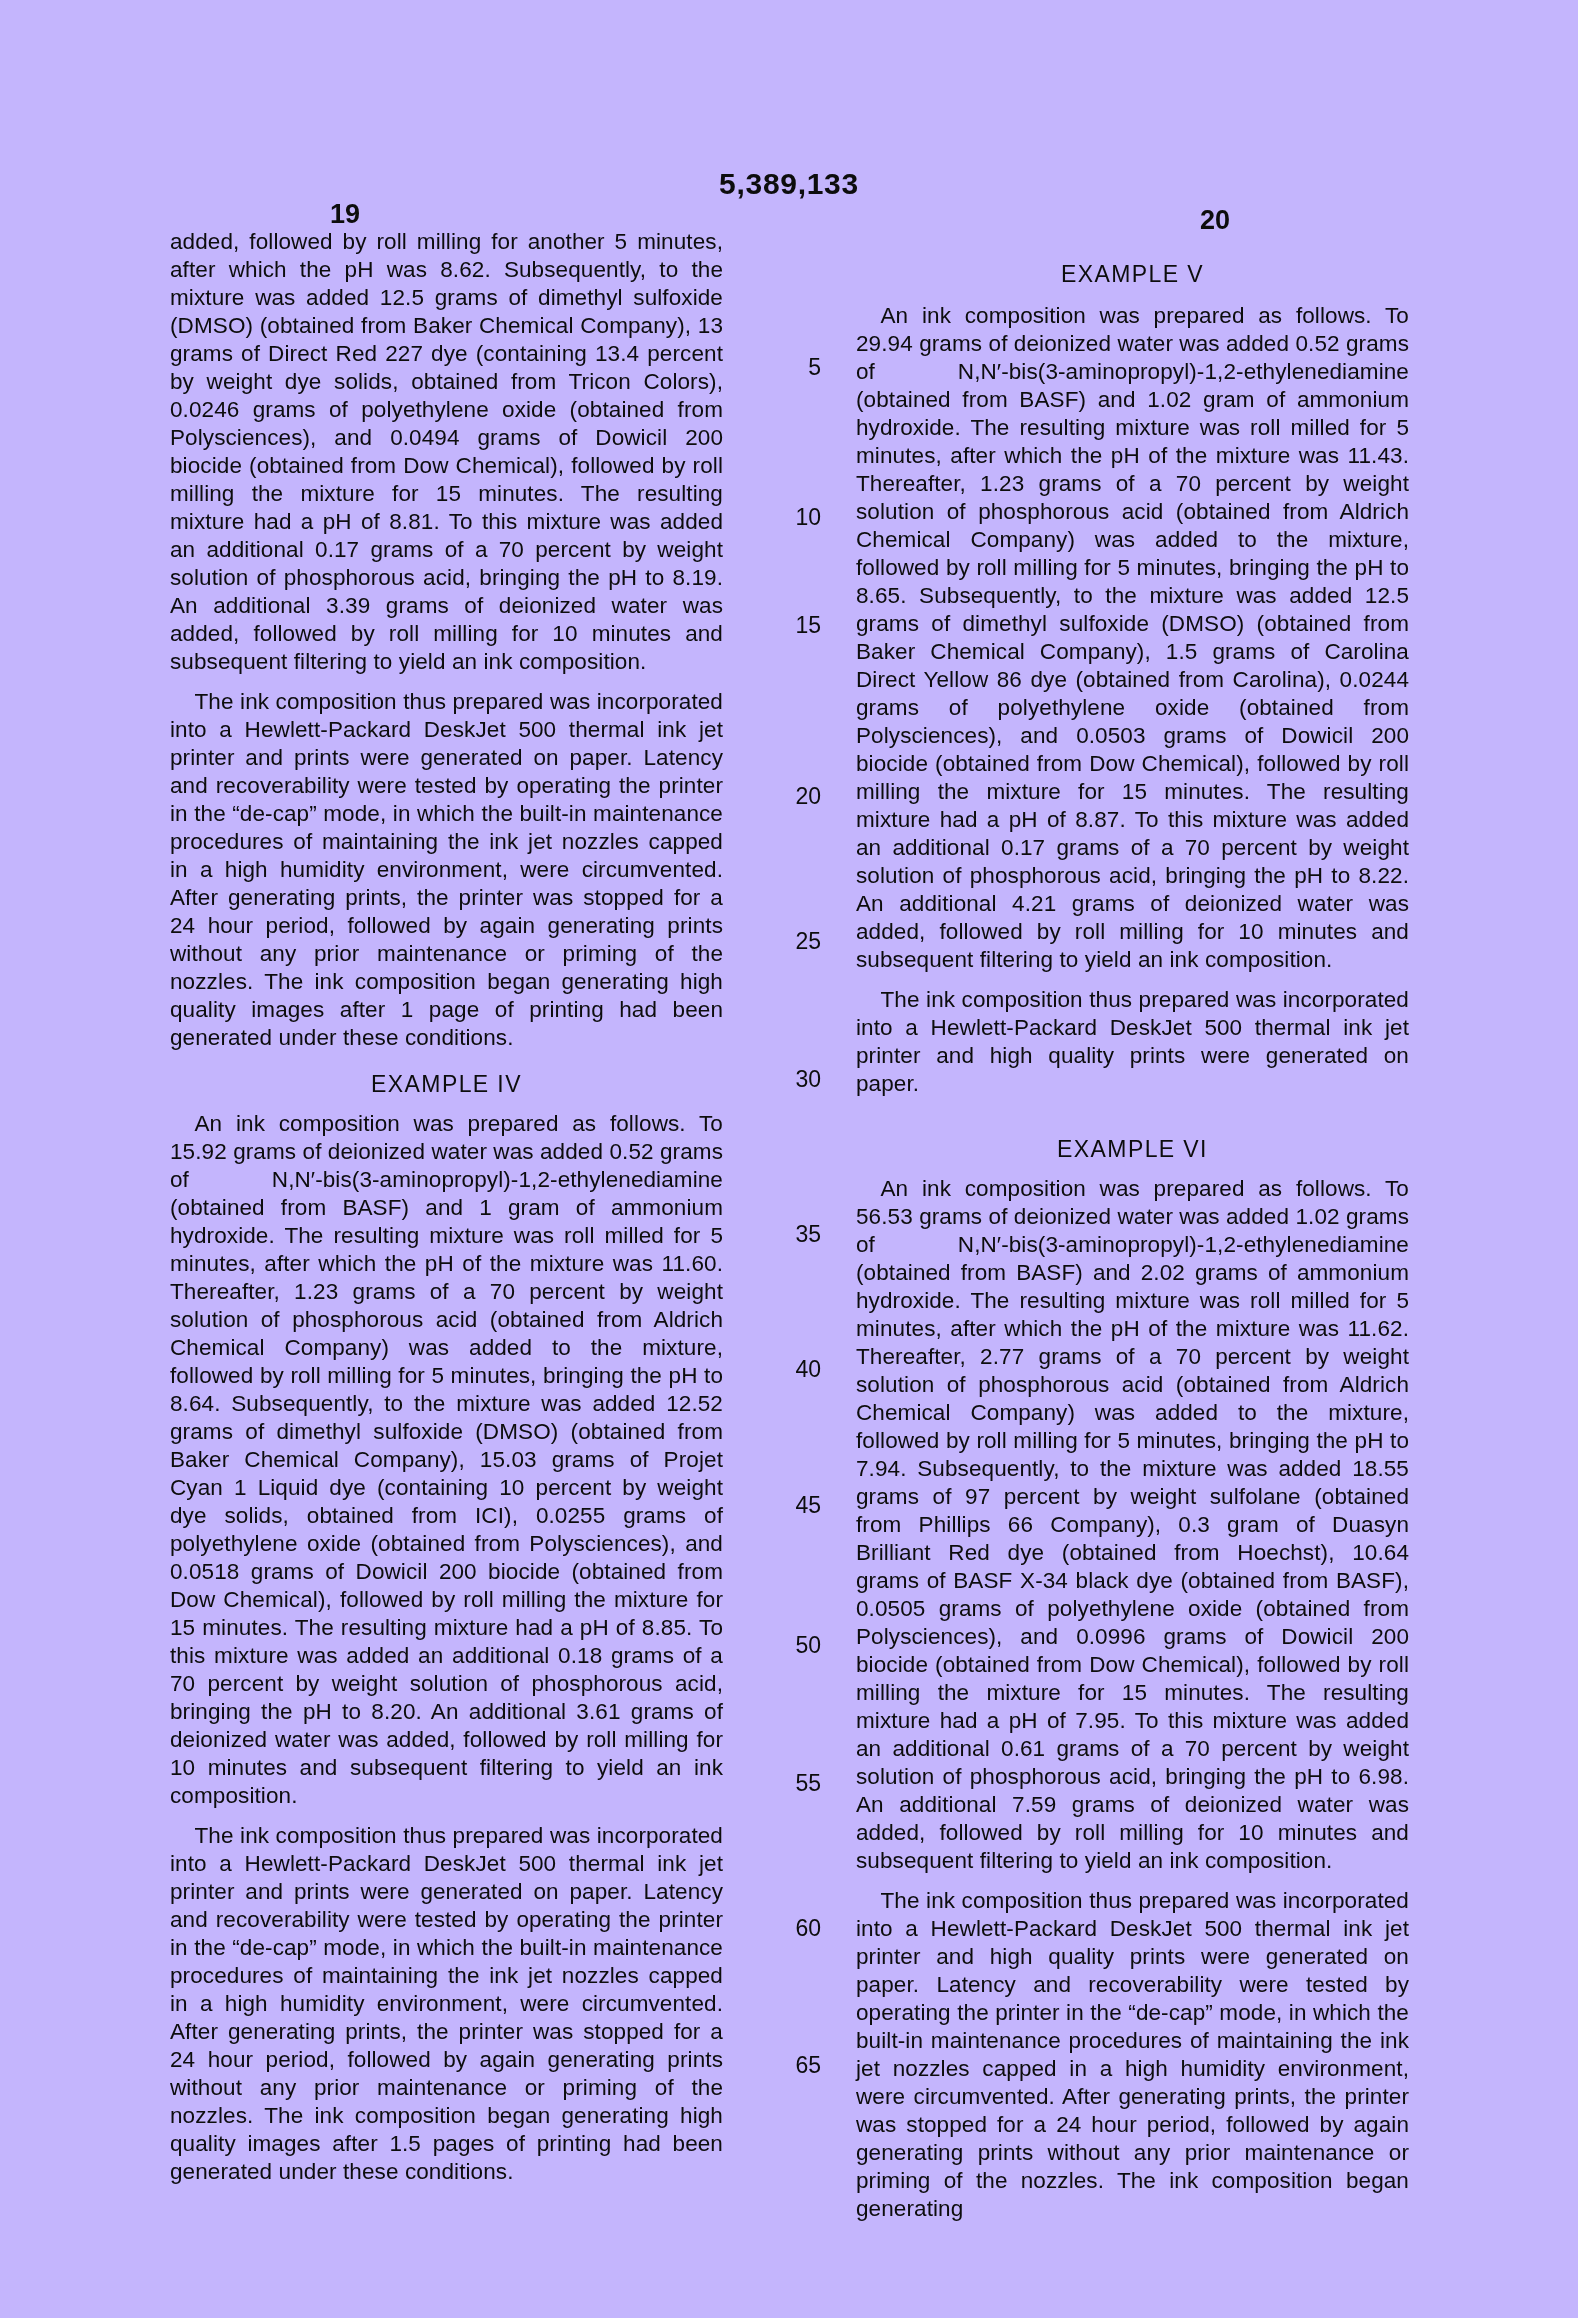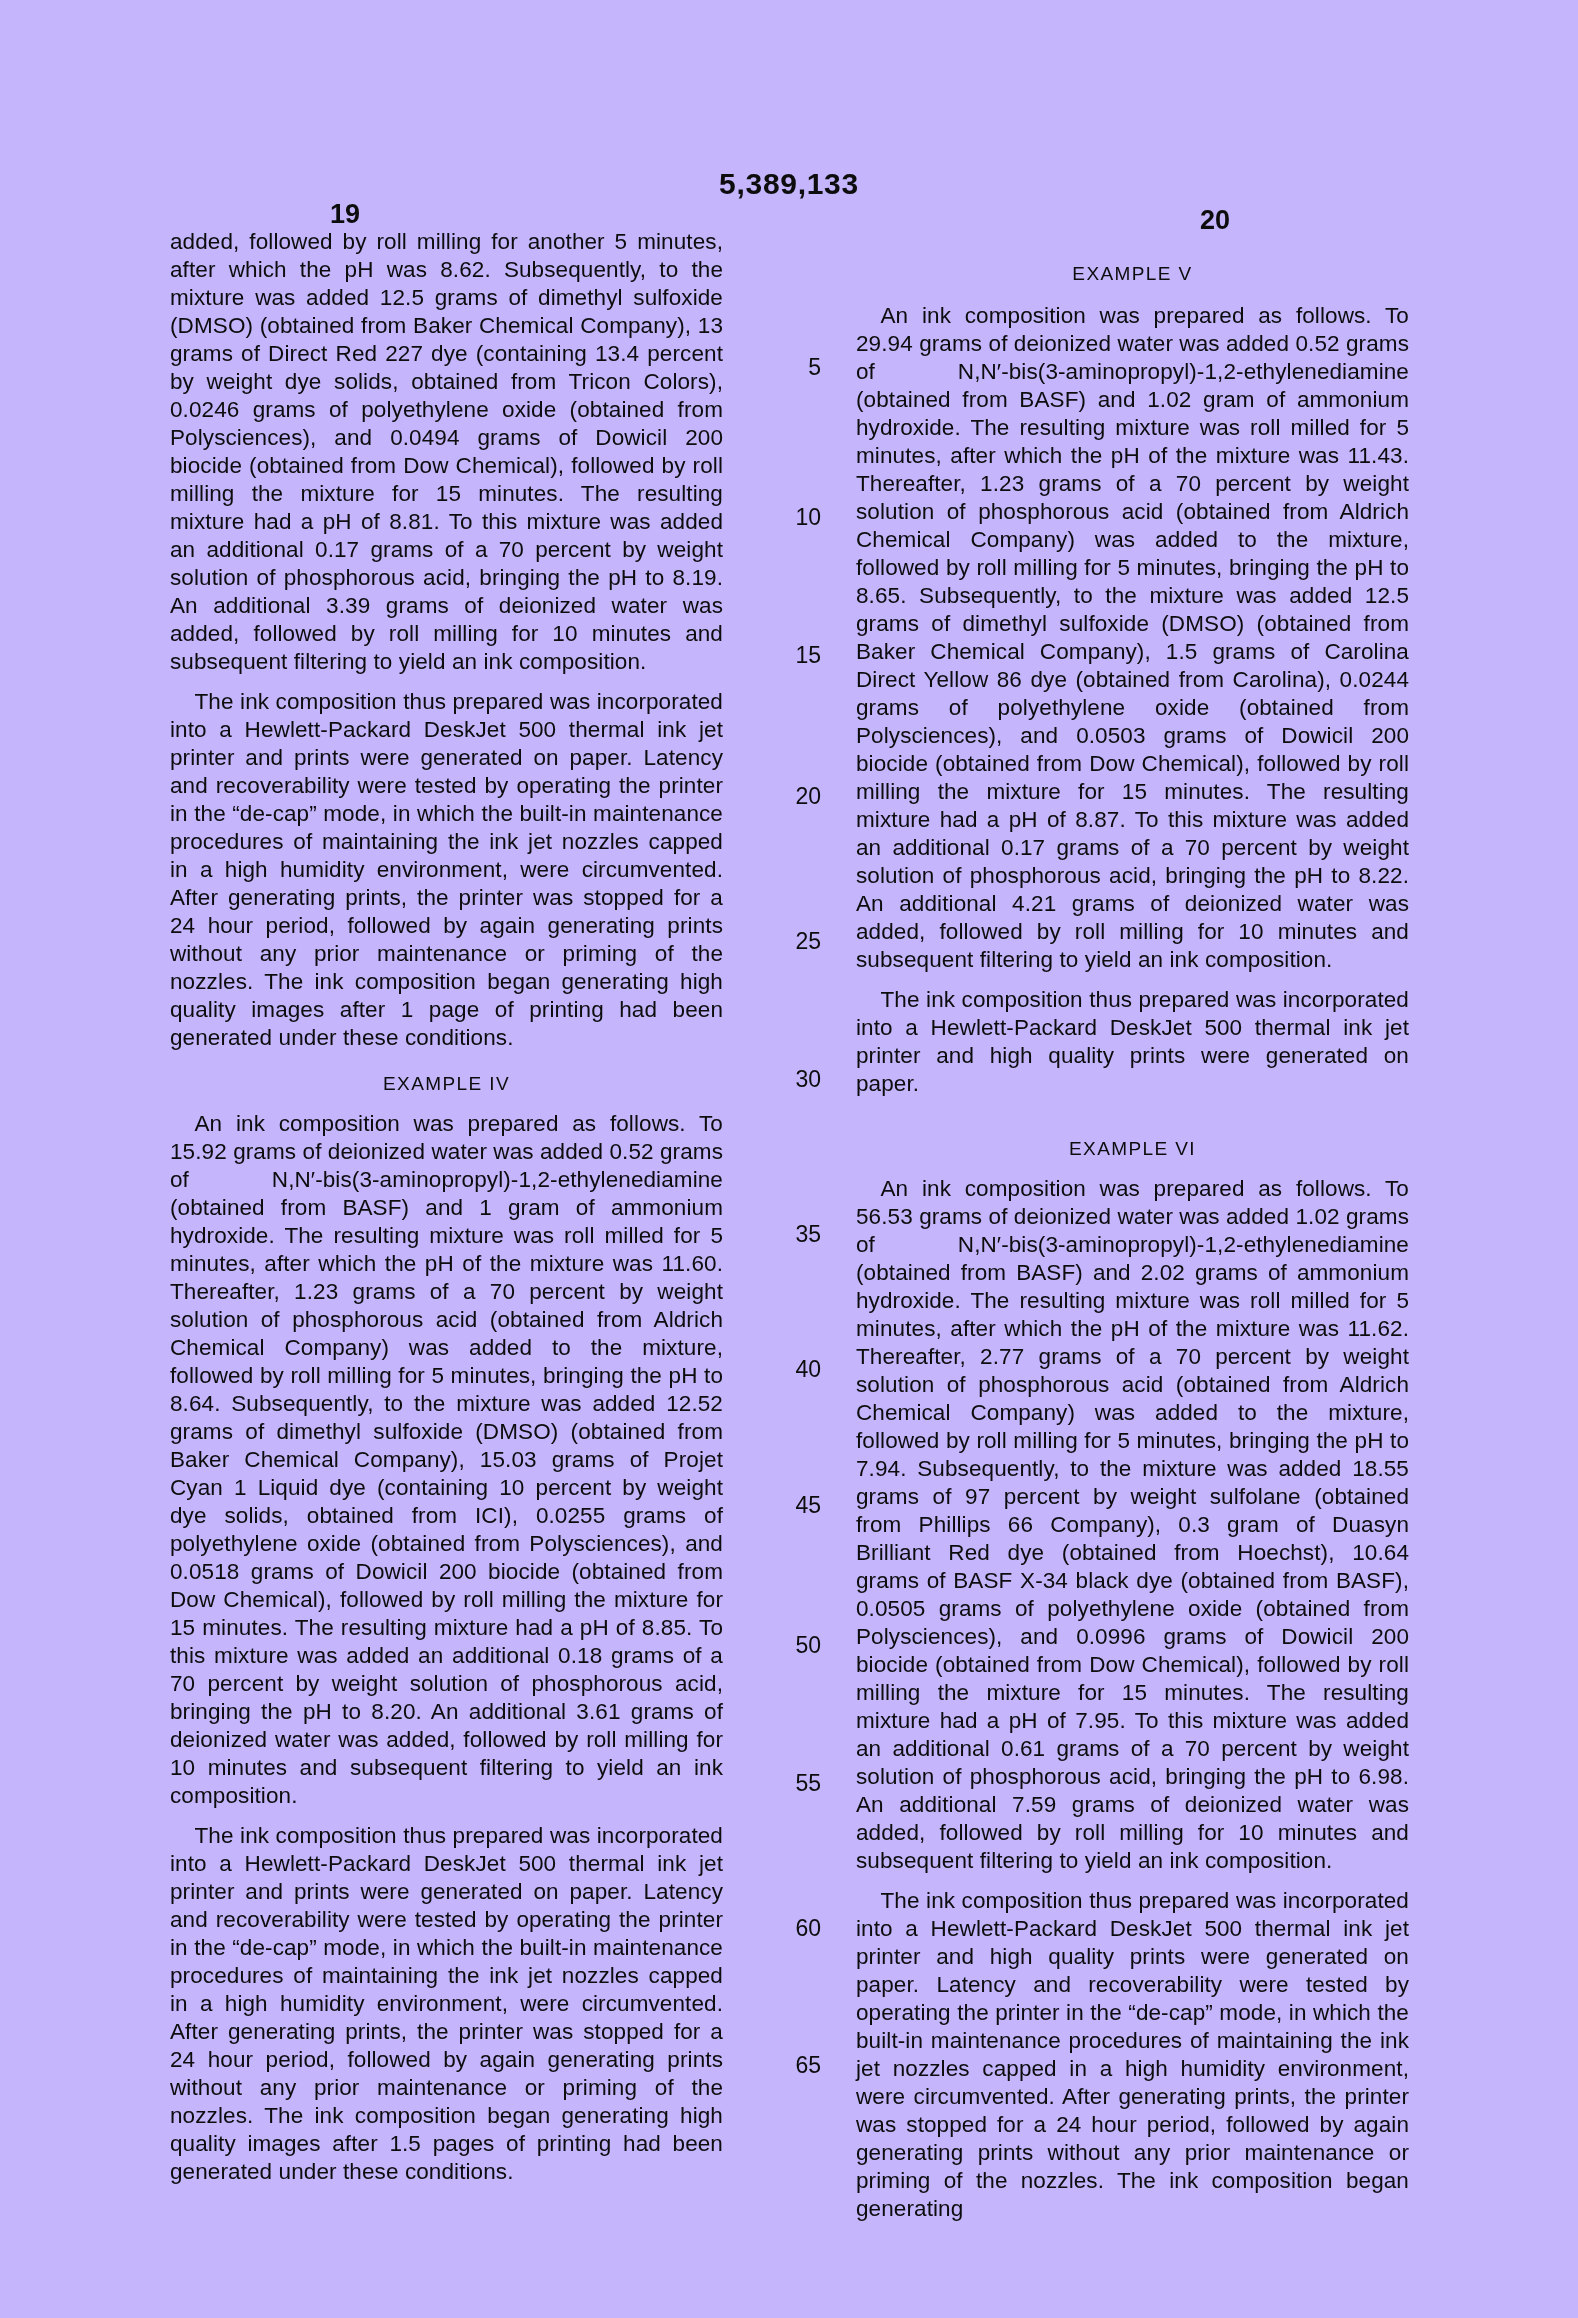--- a/index.html
+++ b/index.html
@@ -51,21 +51,21 @@
   .col p {
     margin: 12px;
     text-indent: 24.5px;
   }
   .col p.no-indent { text-indent: 0; }
 
   .h-ex {
     text-align: center;
     text-indent: 0 !important;
     letter-spacing: 1.4px;
-    font-size: 19px;
+    font-size: 23px;
   }
   .h-ex.left-heading   { margin: 18.4px 0 9.5px 0; }
   .h-ex.first-heading  { margin: 44px 0 13.6px 0; }
   .h-ex.second-heading { margin: 37px 0 2px 0; }
 
   .gutter {
     position: absolute;
     top: 0; left: 0;
     width: 100%; height: 100%;
     pointer-events: none;
@@ -86,21 +86,21 @@
 
   <div class="patent-number">5,389,133</div>
 
   <div class="col-page-num left">19</div>
 
   <div class="col-page-num right">20</div>
 
   <div class="gutter">
     <span style="top:353px">5</span>
     <span style="top:503px">10</span>
-    <span style="top:641px">15</span>
+    <span style="top:611px">15</span>
     <span style="top:782px">20</span>
     <span style="top:927px">25</span>
     <span style="top:1065px">30</span>
     <span style="top:1220px">35</span>
     <span style="top:1355px">40</span>
     <span style="top:1491px">45</span>
     <span style="top:1631px">50</span>
     <span style="top:1769px">55</span>
     <span style="top:1914px">60</span>
     <span style="top:2051px">65</span>

